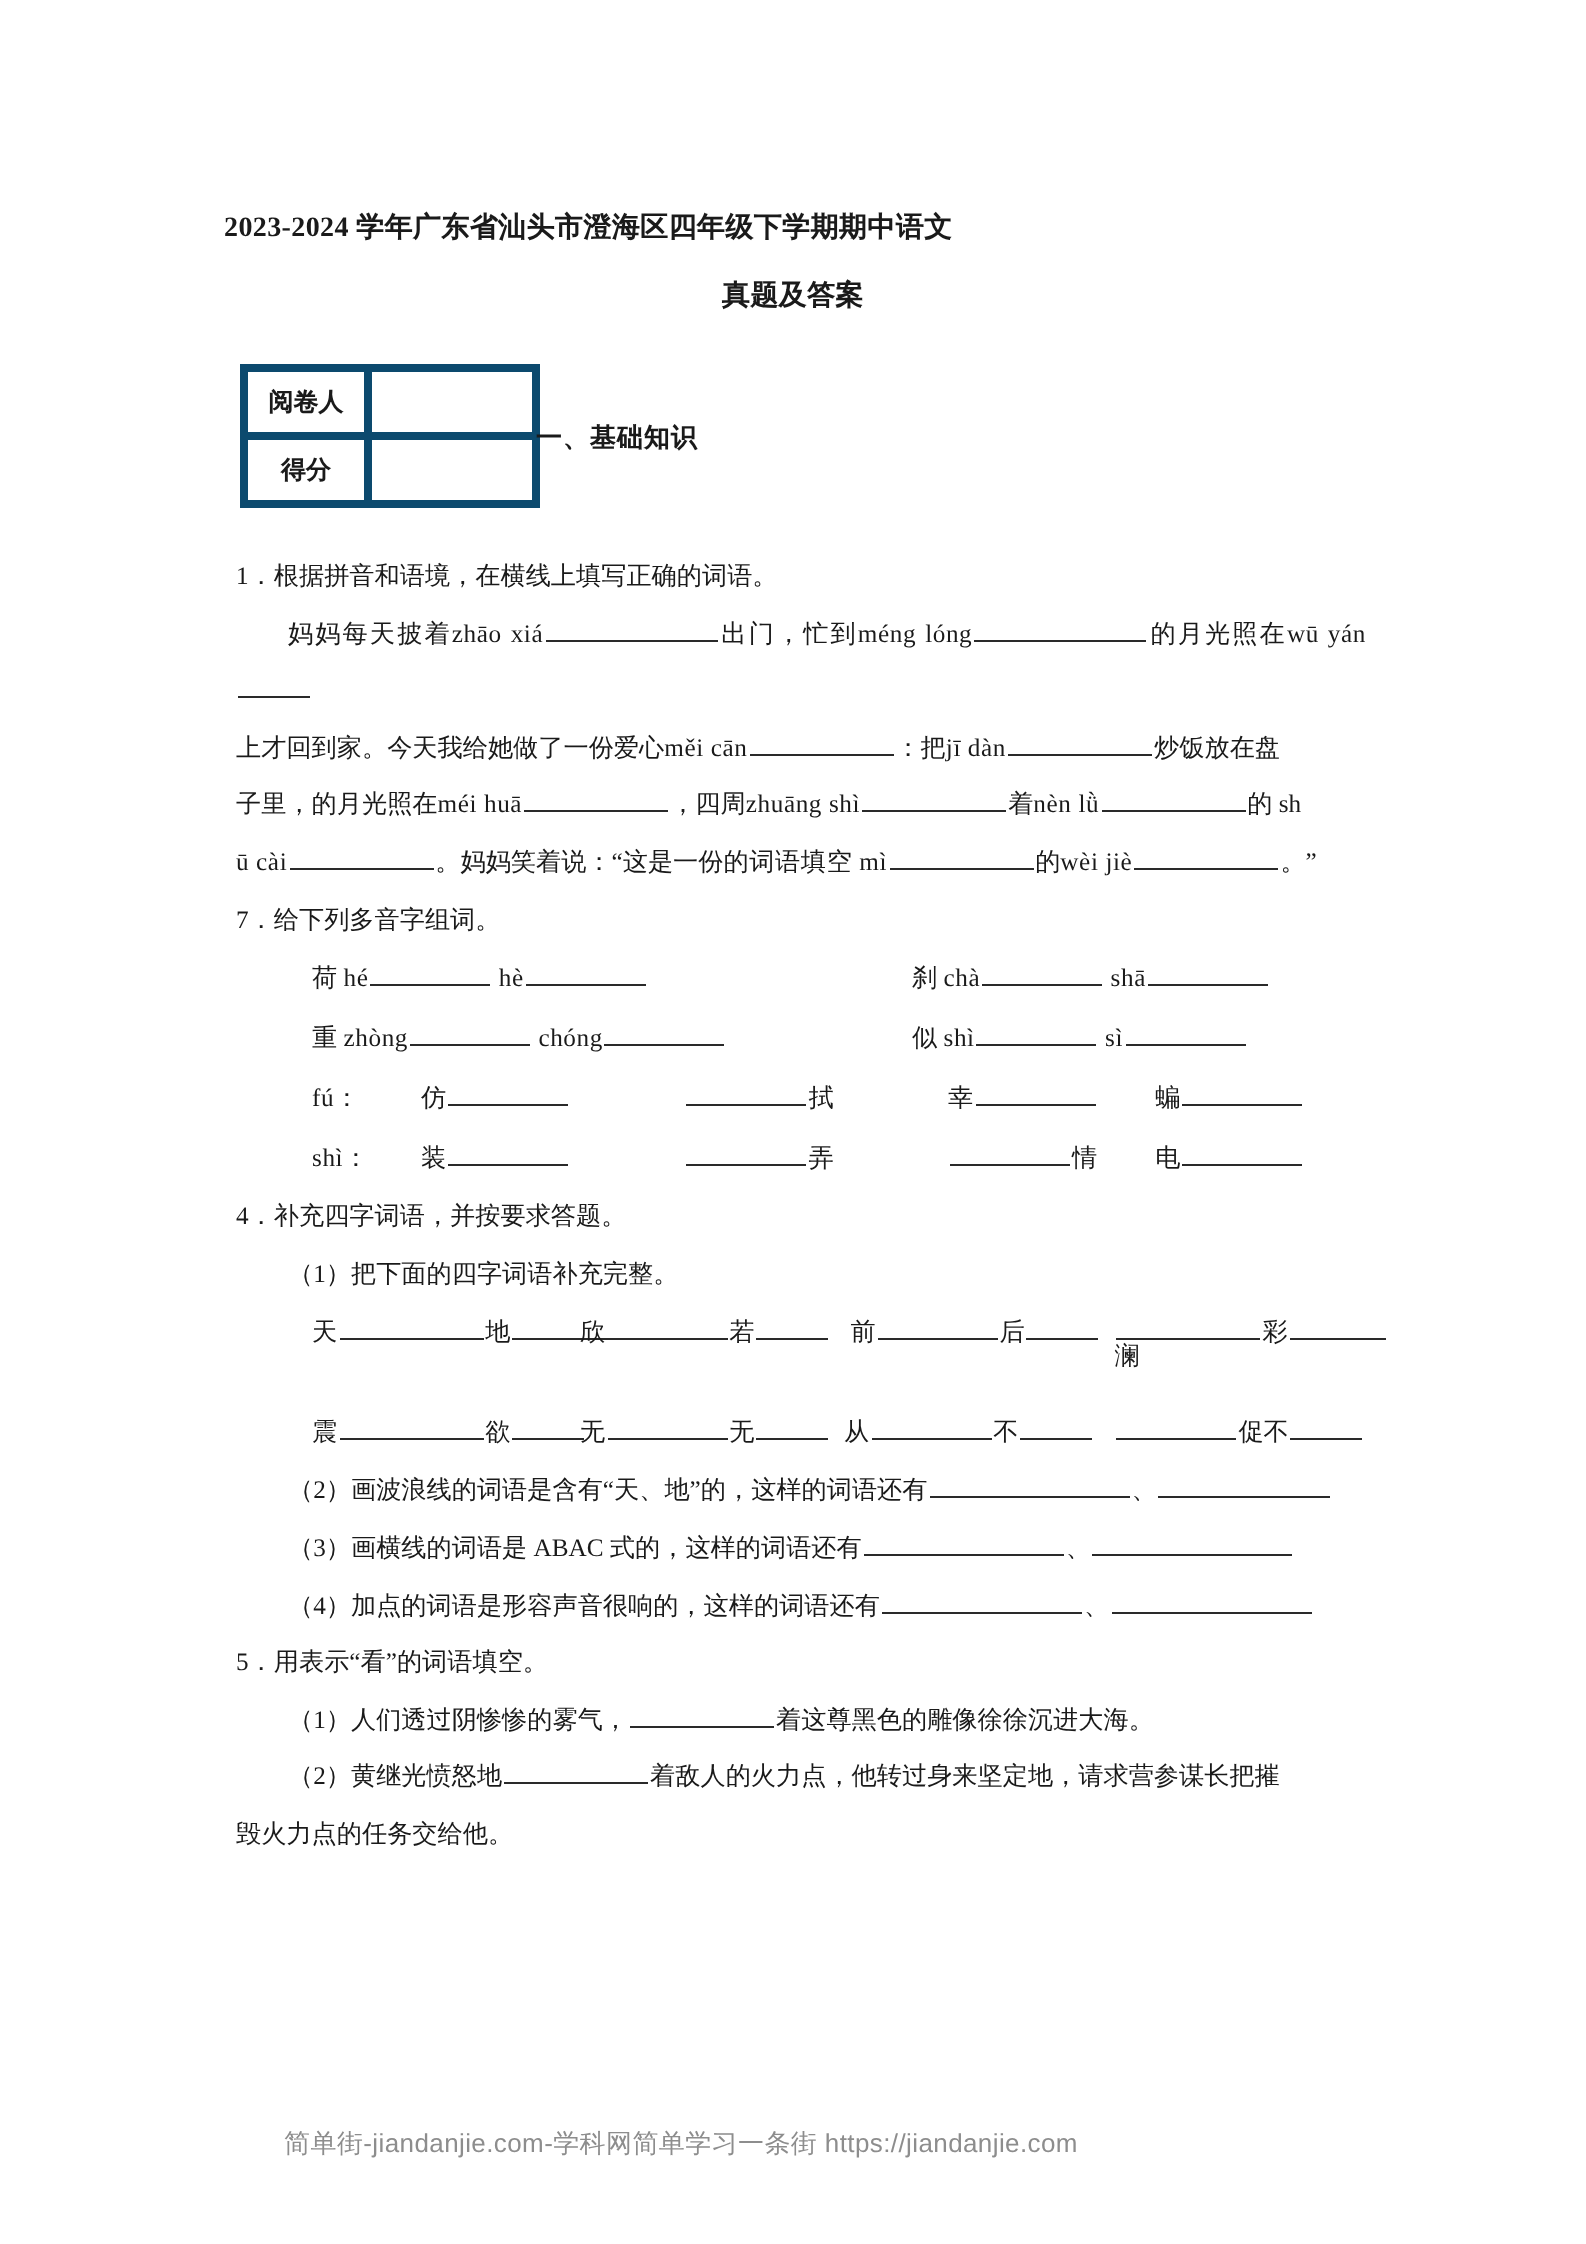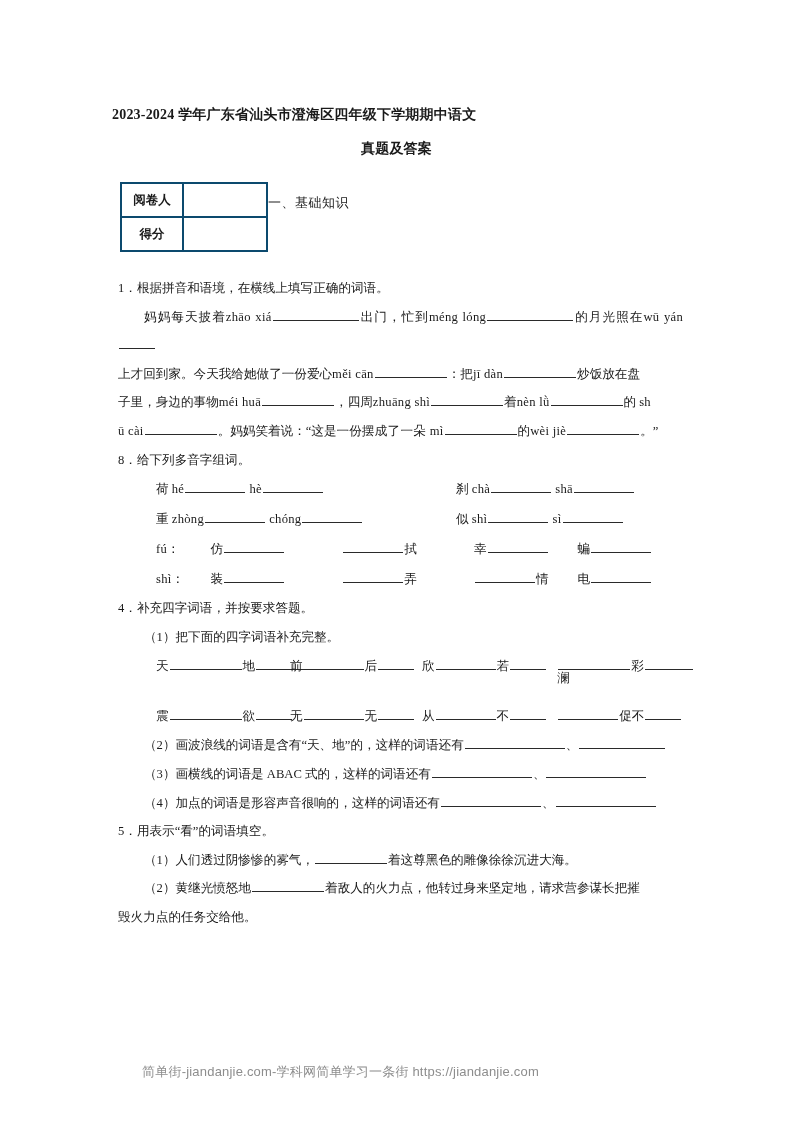--- a/index.html
+++ b/index.html
@@ -43,37 +43,37 @@
     margin-top: 16px;
     padding-left: 120px;
     height: 74px;
   }
   table.score-table {
     border-collapse: collapse;
     width: 146px;
     table-layout: fixed;
   }
   table.score-table td {
-    border: 2px solid #0c4a6e;
+    border: 4px solid #0c4a6e;
     height: 34px;
     text-align: center;
     vertical-align: middle;
     font-size: 12.5px;
     font-weight: bold;
     padding: 0;
   }
   table.score-table td.lbl { width: 62px; }
   table.score-table td.val { width: 84px; }
 
   .section-title {
     position: absolute;
     left: 268px;
-    top: 12px;
+    top: 28px;
     font-size: 13px;
-    font-weight: normal;
+    font-weight: bold;
     letter-spacing: 0.5px;
   }
 
   
   .content {
     padding: 0 110px 0 118px;
     margin-top: 18px;
     font-size: 12.6px;
     line-height: 28.6px;
   }
@@ -216,29 +216,29 @@
 
     <div class="q">
       <p class="q-head">1．根据拼音和语境，在横线上填写正确的词语。</p>
       <p class="para indent">
         <span>妈妈每天披着</span><span class="py">zhāo xiá</span><span class="bl bl-xl"></span><span>出门，忙到</span><span class="py">méng lóng</span><span class="bl bl-xl"></span><span>的月光照在</span><span class="py">wū yán</span><span class="bl bl-xs"></span>
       </p>
       <p class="para">
         <span>上才回到家。今天我给她做了一份爱心</span><span class="py">měi cān</span><span class="bl bl-l"></span><span>：把</span><span class="py">jī dàn</span><span class="bl bl-l"></span><span>炒饭放在盘</span>
       </p>
       <p class="para">
-        <span>子里，身边的事物</span><span class="py">méi huā</span><span class="bl bl-l"></span><span>，四周</span><span class="py">zhuāng shì</span><span class="bl bl-l"></span><span>着</span><span class="py">nèn lǜ</span><span class="bl bl-l"></span><span>的 sh</span>
+        <span>子里，的月光照在</span><span class="py">méi huā</span><span class="bl bl-l"></span><span>，四周</span><span class="py">zhuāng shì</span><span class="bl bl-l"></span><span>着</span><span class="py">nèn lǜ</span><span class="bl bl-l"></span><span>的 sh</span>
       </p>
       <p class="para">
-        <span class="py">ū cài</span><span class="bl bl-l"></span><span>。妈妈笑着说：“这是一份</span><span class="py">摆成了一朵 mì</span><span class="bl bl-l"></span><span>的</span><span class="py">wèi jiè</span><span class="bl bl-l"></span><span>。”</span>
-      </p>
-    </div>
-
-    <div class="q">
-      <p class="q-head">8．给下列多音字组词。</p>
+        <span class="py">ū cài</span><span class="bl bl-l"></span><span>。妈妈笑着说：“这是一份</span><span class="py">的词语填空 mì</span><span class="bl bl-l"></span><span>的</span><span class="py">wèi jiè</span><span class="bl bl-l"></span><span>。”</span>
+      </p>
+    </div>
+
+    <div class="q">
+      <p class="q-head">7．给下列多音字组词。</p>
       <div class="grid2">
         <div class="cell">
           <span>荷</span>&nbsp;<span class="py">hé</span><span class="bl bl-m"></span>&nbsp;<span class="py">hè</span><span class="bl bl-m"></span>
         </div>
         <div class="cell">
           <span>刹</span>&nbsp;<span class="py">chà</span><span class="bl bl-m"></span>&nbsp;<span class="py">shā</span><span class="bl bl-m"></span>
         </div>
         <div class="cell">
           <span>重</span>&nbsp;<span class="py">zhòng</span><span class="bl bl-m"></span>&nbsp;<span class="py">chóng</span><span class="bl bl-m"></span>
         </div>
@@ -265,22 +265,22 @@
       </div>
     </div>
 
     <div class="q">
       <p class="q-head">4．补充四字词语，并按要求答题。</p>
       <p class="sub">（1）把下面的四字词语补充完整。</p>
 
       <div class="idioms">
         <div class="idiom-row">
           <span class="idiom idiom-i1"><span>天</span><span class="bl bl-l"></span><span>地</span><span class="bl bl-s"></span></span>
+          <span class="idiom idiom-i3"><span>欣</span><span class="bl bl-m"></span><span>若</span><span class="bl bl-xs"></span></span>
           <span class="idiom idiom-i2"><span>前</span><span class="bl bl-m"></span><span>后</span><span class="bl bl-xs"></span></span>
-          <span class="idiom idiom-i3"><span>欣</span><span class="bl bl-m"></span><span>若</span><span class="bl bl-xs"></span></span>
           <span class="idiom-wrap"><span class="bl bl-l"></span><span>彩</span><span class="bl bl-s"></span><span class="second-line">澜</span></span>
         </div>
 
         <div class="idiom-row" style="margin-top:20px;">
           <span class="idiom idiom-i1"><span>震</span><span class="bl bl-l"></span><span>欲</span><span class="bl bl-xs"></span></span>
           <span class="idiom idiom-i2"><span>无</span><span class="bl bl-m"></span><span>无</span><span class="bl bl-xs"></span></span>
           <span class="idiom idiom-i3"><span>从</span><span class="bl bl-m"></span><span>不</span><span class="bl bl-xs"></span></span>
           <span class="idiom"><span class="bl bl-m"></span><span>促不</span><span class="bl bl-xs"></span></span>
         </div>
       </div>

